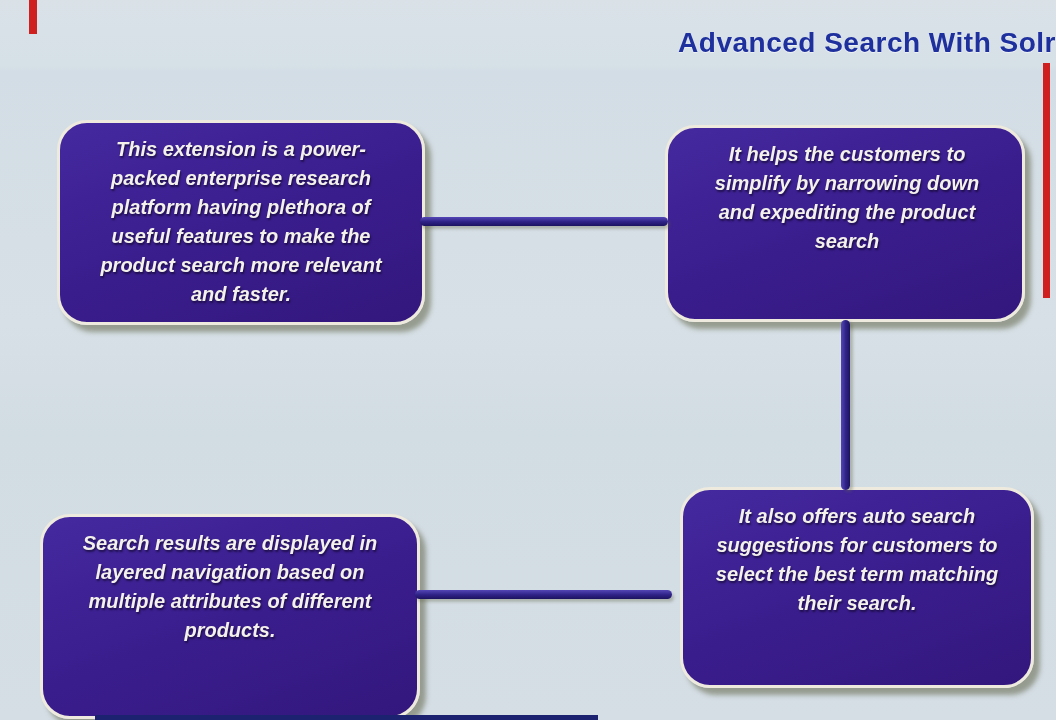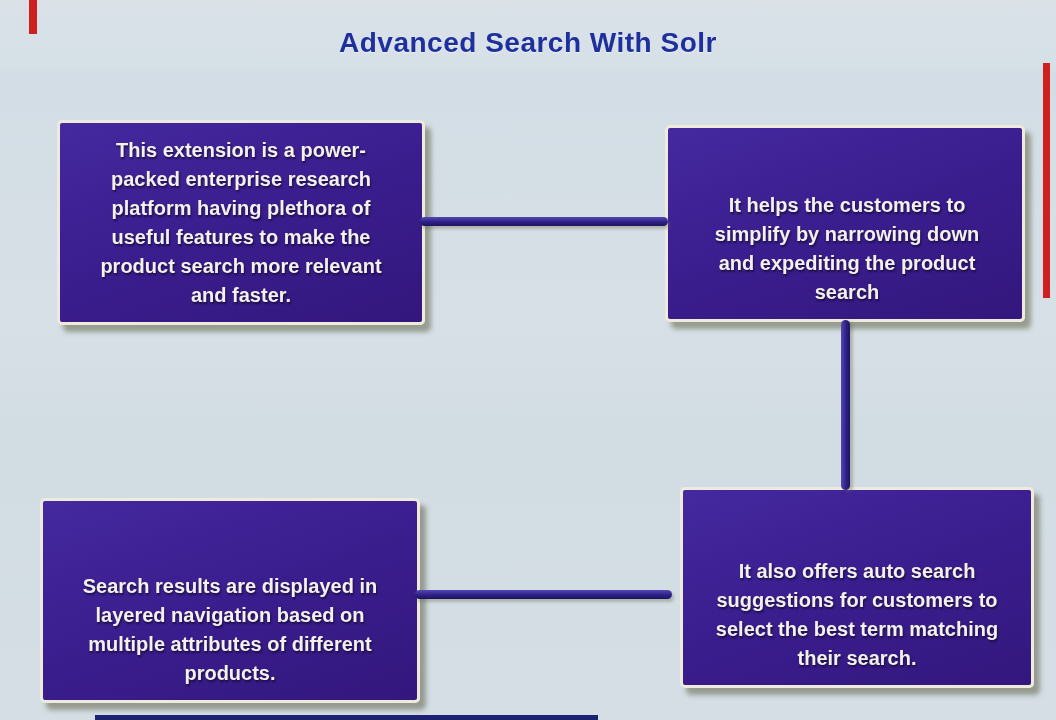--- a/index.html
+++ b/index.html
@@ -5,47 +5,48 @@
   html,body{margin:0;padding:0;}
   .stage{
     position:relative;
     width:1056px;height:720px;
     overflow:hidden;
     font-family:"Liberation Sans",sans-serif;
     background:linear-gradient(180deg,#dae2e8 0%,#d6e0e7 9%,#d3dde5 10%,#d7e0e6 45%,#d2dce3 60%,#d5dee5 100%);
   }
   .title{
     position:absolute;left:0;top:27px;width:100%;
-    text-align:center;
+    text-align:right;
     font-size:28px;font-weight:bold;
     color:#1e2f9e;
     letter-spacing:0.5px;
     text-shadow:0 1px 1px rgba(255,255,255,0.6);
   }
   .node{
     position:absolute;
     box-sizing:border-box;
     background:linear-gradient(160deg,#44299f 0%,#3b1e8f 45%,#33177d 100%);
     border:3px solid #eeeade;
-    border-radius:5px;
+    border-radius:30px;
     box-shadow:6px 7px 5px rgba(96,101,72,0.55);
-    display:flex;align-items:flex-end;justify-content:center;
+    display:flex;align-items:flex-start;justify-content:center;
     padding:12px 24px;
+    font-style:italic;
   }
   .node p{
     margin:0;
     text-align:center;
     color:#f3f1ea;
     font-size:20px;font-weight:bold;
     line-height:29px;
     text-shadow:1px 2px 2px rgba(20,10,50,0.75);
   }
   .node-1{left:57px;top:120px;width:368px;height:205px;}
   .node-2{left:665px;top:125px;width:360px;height:197px;padding-left:28px;}
-  .node-3{left:40px;top:498px;width:380px;height:205px;}
+  .node-3{left:40px;top:514px;width:380px;height:205px;}
   .node-4{left:668px;top:487px;width:354px;height:201px;margin-left:12px;}
   .connector{position:absolute;border-radius:5px;}
   .connector.h{
     height:9px;
     background:linear-gradient(180deg,#5447b6 0%,#2e2185 55%,#1c1360 100%);
     box-shadow:2px 3px 3px rgba(96,101,72,0.35);
   }
   .connector.v{
     width:9px;
     background:linear-gradient(90deg,#5447b6 0%,#2e2185 55%,#1c1360 100%);

